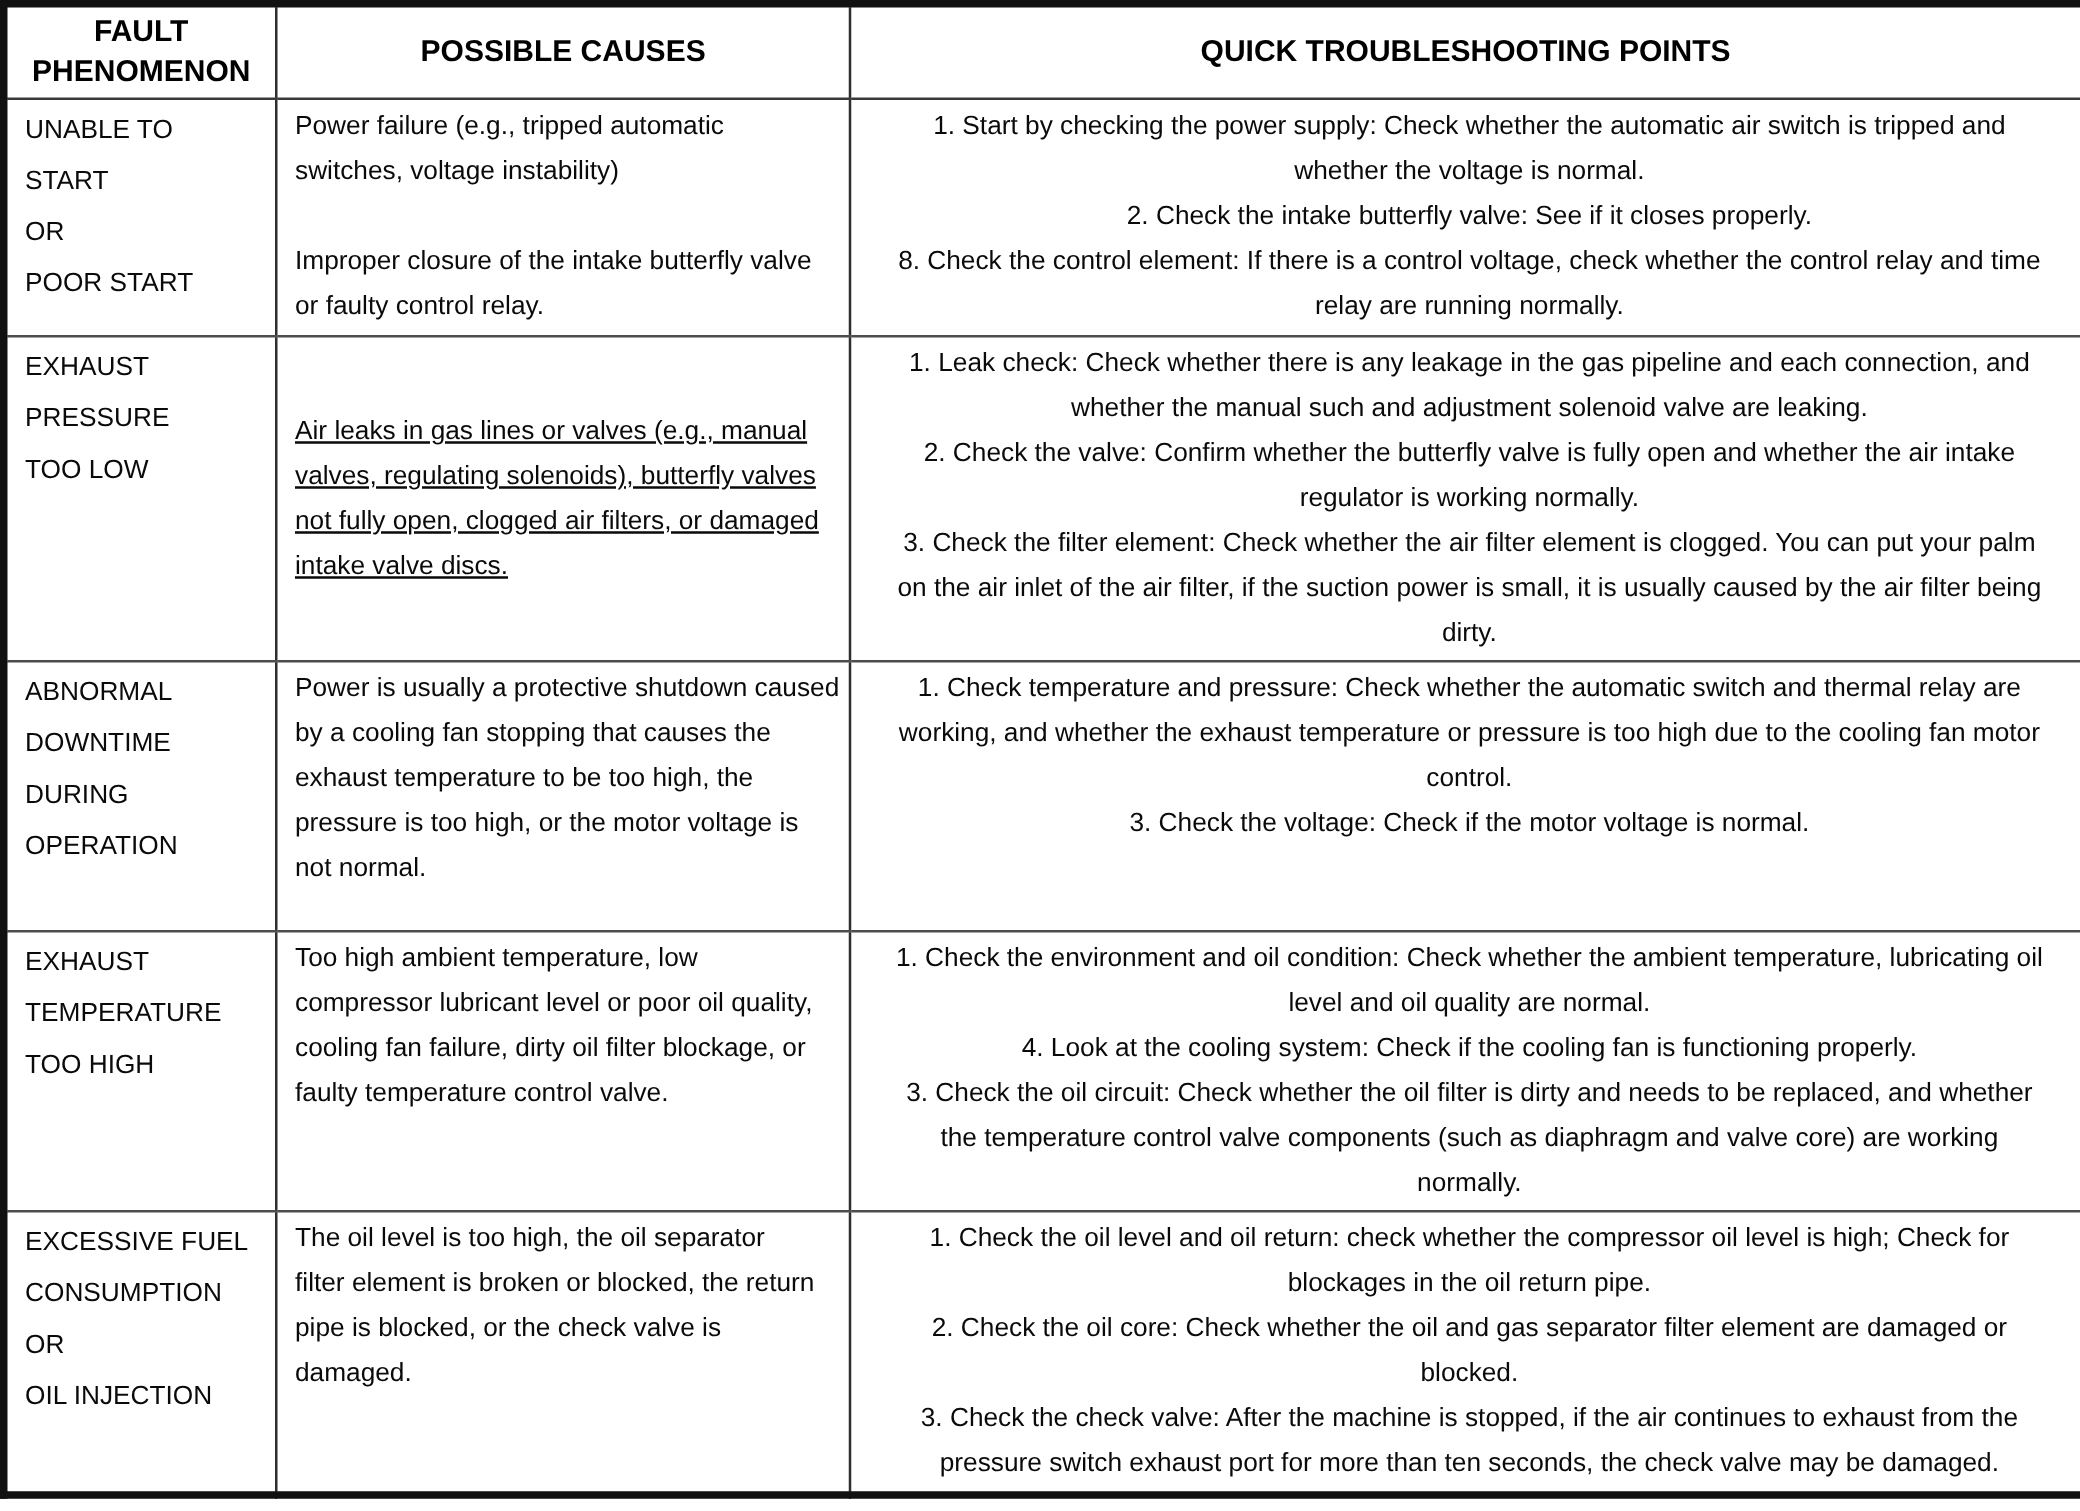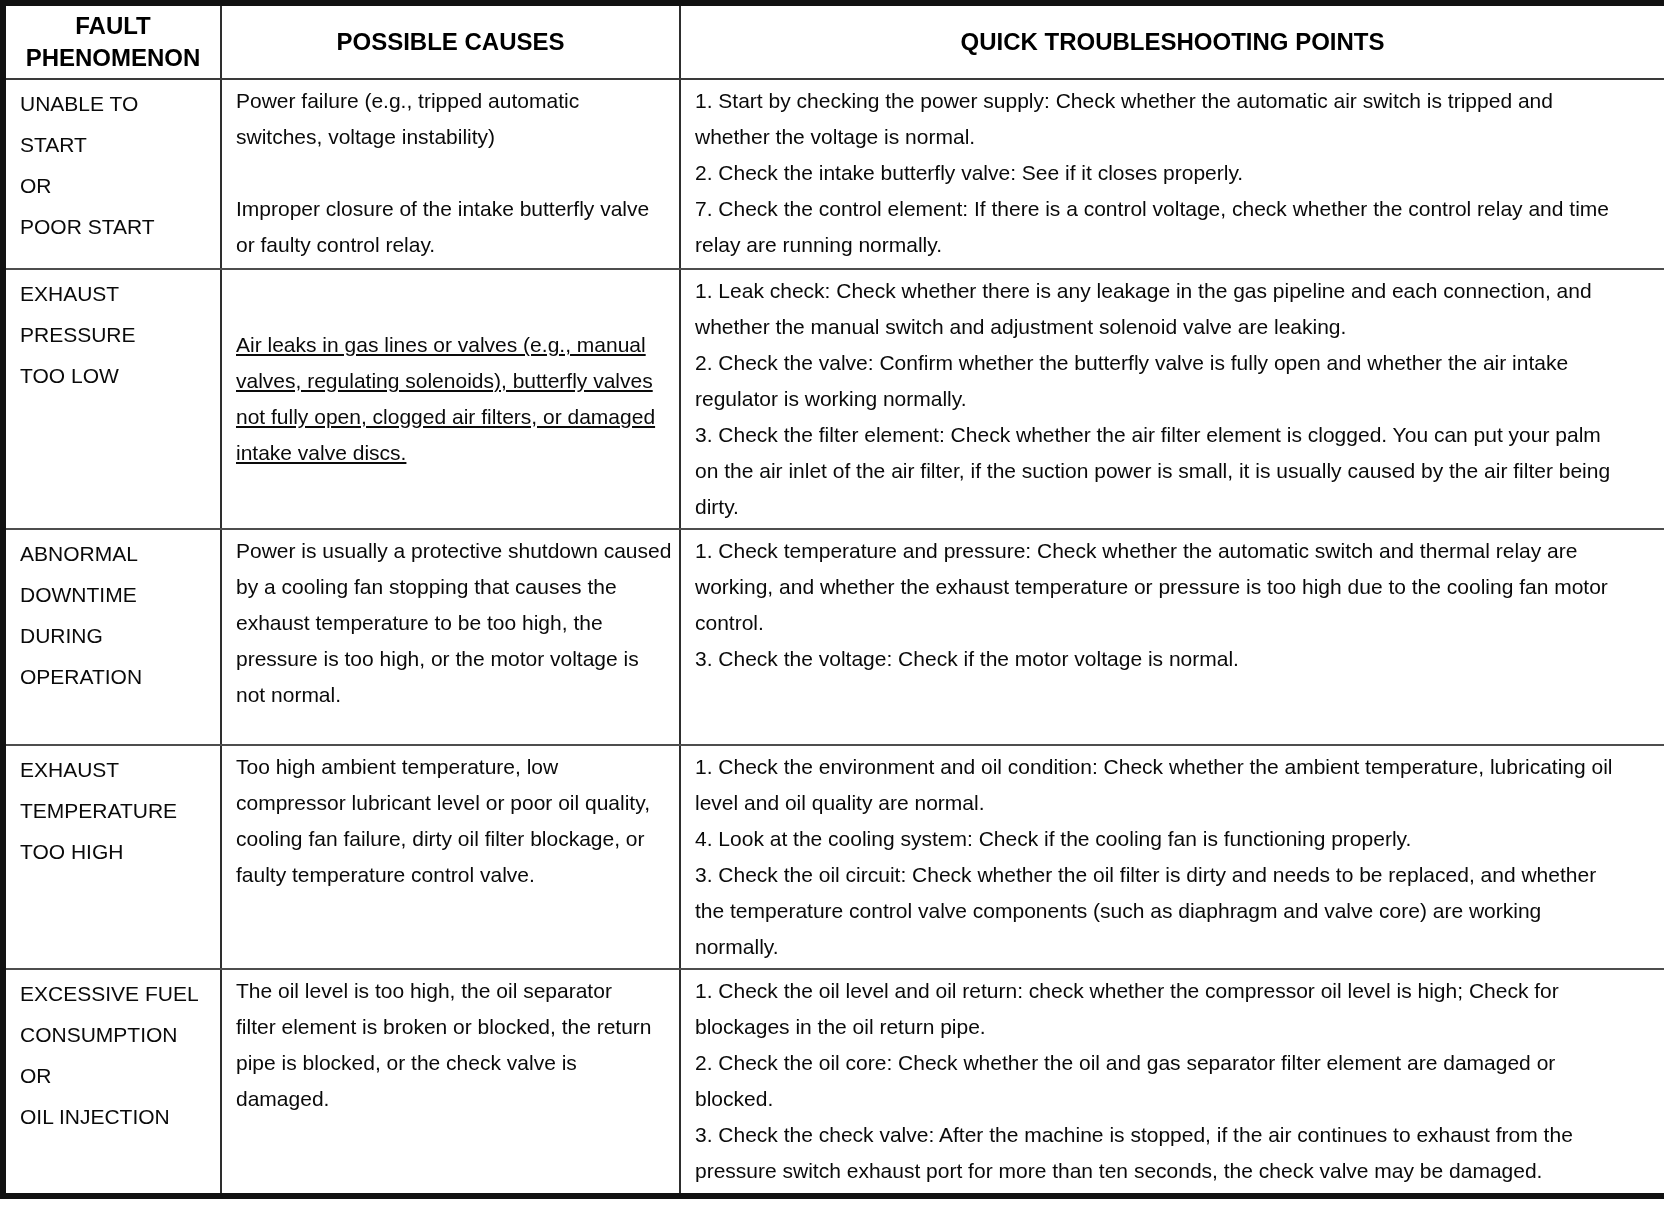--- a/index.html
+++ b/index.html
@@ -54,21 +54,21 @@
     padding: 0 6px;
     color: #000000;
   }
   tbody td {
     vertical-align: top;
     padding: 3px 8px 0 14px;
     font-size: 21px;
   }
   td.c1 .line { line-height: 41px; }
   td.c2 .line { line-height: 36px; }
-  td.c3 .line { line-height: 36px; }
+  td.c3 .line { line-height: 36px; text-align: center; }
   .line {
     white-space: nowrap;
   }
   td.v-center {
     vertical-align: middle;
     padding-top: 0;
     text-decoration: underline;
   }
 </style>
 </head>
@@ -100,39 +100,39 @@
             <div class="line">Power failure (e.g., tripped automatic</div>
             <div class="line">switches, voltage instability)</div>
             <div class="line">&nbsp;</div>
             <div class="line">Improper closure of the intake butterfly valve</div>
             <div class="line">or faulty control relay.</div>
           </td>
         <td class="c3">
             <div class="line">1. Start by checking the power supply: Check whether the automatic air switch is tripped and</div>
             <div class="line">whether the voltage is normal.</div>
             <div class="line">2. Check the intake butterfly valve: See if it closes properly.</div>
-            <div class="line">7. Check the control element: If there is a control voltage, check whether the control relay and time</div>
+            <div class="line">8. Check the control element: If there is a control voltage, check whether the control relay and time</div>
             <div class="line">relay are running normally.</div>
           </td>
       </tr>
       <tr class="row-2">
         <td class="c1">
             <div class="line">EXHAUST</div>
             <div class="line">PRESSURE</div>
             <div class="line">TOO LOW</div>
           </td>
         <td class="c2 v-center">
             <div class="line">Air leaks in gas lines or valves (e.g., manual</div>
             <div class="line">valves, regulating solenoids), butterfly valves</div>
             <div class="line">not fully open, clogged air filters, or damaged</div>
             <div class="line">intake valve discs.</div>
           </td>
         <td class="c3">
             <div class="line">1. Leak check: Check whether there is any leakage in the gas pipeline and each connection, and</div>
-            <div class="line">whether the manual switch and adjustment solenoid valve are leaking.</div>
+            <div class="line">whether the manual such and adjustment solenoid valve are leaking.</div>
             <div class="line">2. Check the valve: Confirm whether the butterfly valve is fully open and whether the air intake</div>
             <div class="line">regulator is working normally.</div>
             <div class="line">3. Check the filter element: Check whether the air filter element is clogged. You can put your palm</div>
             <div class="line">on the air inlet of the air filter, if the suction power is small, it is usually caused by the air filter being</div>
             <div class="line">dirty.</div>
           </td>
       </tr>
       <tr class="row-3">
         <td class="c1">
             <div class="line">ABNORMAL</div>

